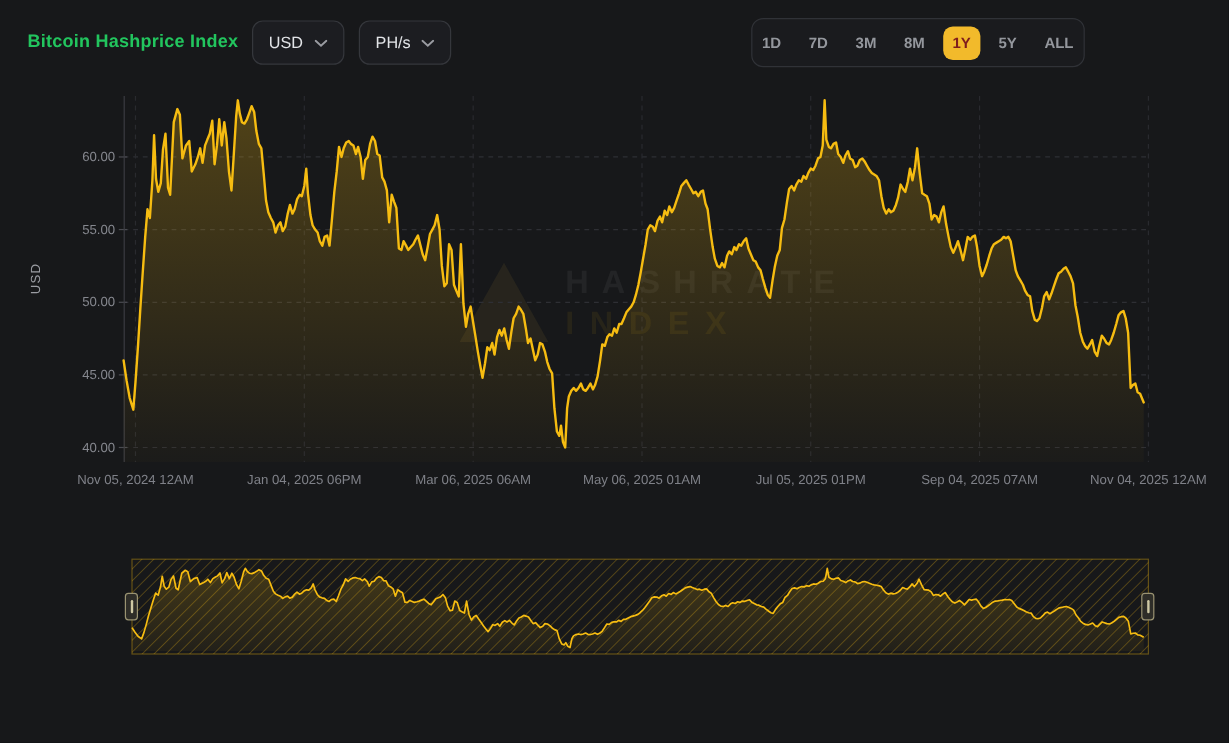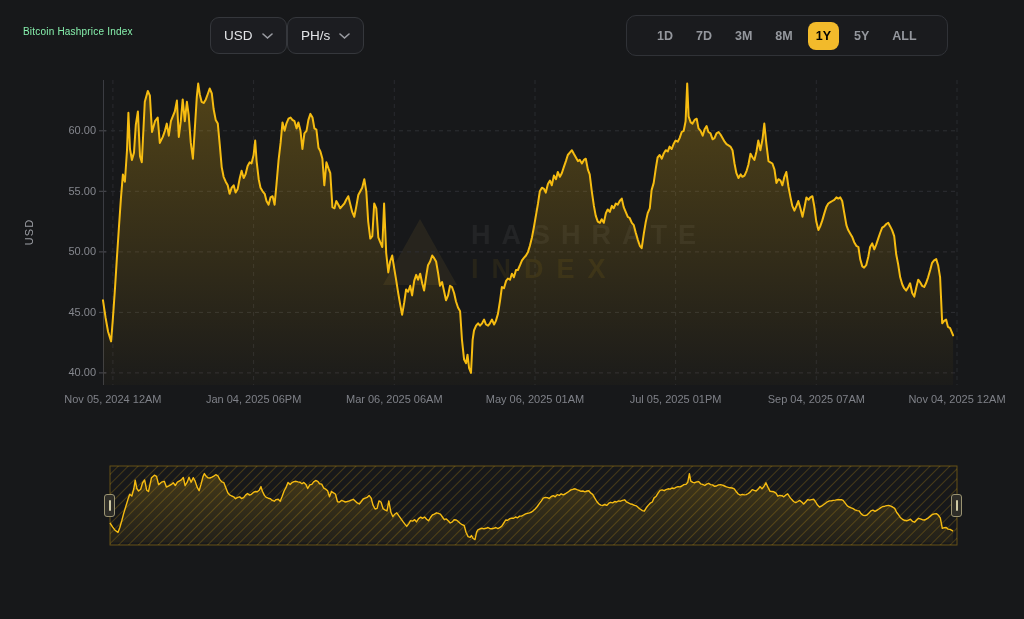--- a/index.html
+++ b/index.html
@@ -1,30 +1,30 @@
 <!DOCTYPE html>
 <html><head>
 <meta charset="utf-8">
 <style>
   html,body{margin:0;padding:0;background:#101113;}
   *{box-sizing:border-box;}
   .stage{position:relative;width:1024px;height:619px;background:#17181a;overflow:hidden;
          font-family:"Liberation Sans",sans-serif;color:#e6e8ea;}
-  .page-title{position:absolute;left:23px;top:26px;font-size:10px;font-weight:400;
-              color:#86efac;letter-spacing:.2px;}
+  .page-title{position:absolute;left:23px;top:26px;font-size:15px;font-weight:700;
+              color:#22c55e;letter-spacing:.2px;}
   .dd{position:absolute;top:17px;height:37px;display:flex;align-items:center;gap:9px;
       padding:0 13px;border:1px solid #35373c;border-radius:9px;background:#1c1d21;
       font-size:13.5px;color:#e2e4e7;cursor:pointer;}
   .dd .chev{display:flex;align-items:center;margin-top:2px;}
   .ranges{position:absolute;left:626px;top:15px;height:41px;display:flex;align-items:center;
-          gap:7px;padding:0 22px;border:1px solid #303237;border-radius:10px;background:#1a1b1e;}
+          gap:7px;padding:0 0;border:1px solid #303237;border-radius:10px;background:#1a1b1e;}
   .rbtn{min-width:30px;padding:7px 8px;border-radius:8px;font-size:12.5px;font-weight:700;
         color:#94979d;text-align:center;cursor:pointer;background:transparent;border:none;
         font-family:"Liberation Sans",sans-serif;}
-  .rbtn.active{background:#f2ba2b;color:#000000;}
+  .rbtn.active{background:#f2ba2b;color:#7f1d1d;}
   .wm{position:absolute;left:383px;top:219px;display:flex;align-items:center;gap:14px;
       pointer-events:none;}
   .wm-tri{width:0;height:0;border-left:37px solid transparent;border-right:37px solid transparent;
           border-bottom:66px solid rgba(205,170,70,0.085);}
   .wm-text{display:flex;flex-direction:column;gap:3px;}
   .wm-l1{font-size:27px;font-weight:700;letter-spacing:11px;color:rgba(255,255,255,0.055);}
   .wm-l2{font-size:27px;font-weight:700;letter-spacing:13px;color:rgba(240,186,12,0.075);}
   svg{position:absolute;left:0;top:0;}
   .handle{position:absolute;width:11px;height:23px;border:1.5px solid #9a9372;border-radius:3px;
           background:#2e2d28;cursor:ew-resize;display:flex;align-items:center;justify-content:center;}
@@ -39,21 +39,21 @@
 
   <div class="dd" style="left:210px;">
     <span>USD</span>
     <span class="chev">
       <svg style="position:static" width="11" height="7" viewBox="0 0 11 7">
           <path d="M1 1l4.5 4L10 1" stroke="#9a9ca2" stroke-width="1.6" fill="none" stroke-linecap="round"></path>
         </svg>
     </span>
   </div>
 
-  <div class="dd" style="left:287px;">
+  <div class="dd" style="left:299px;">
     <span>PH/s</span>
     <span class="chev">
       <svg style="position:static" width="11" height="7" viewBox="0 0 11 7">
           <path d="M1 1l4.5 4L10 1" stroke="#9a9ca2" stroke-width="1.6" fill="none" stroke-linecap="round"></path>
         </svg>
     </span>
   </div>
 
   <div class="ranges">
     <button class="rbtn">1D</button>

